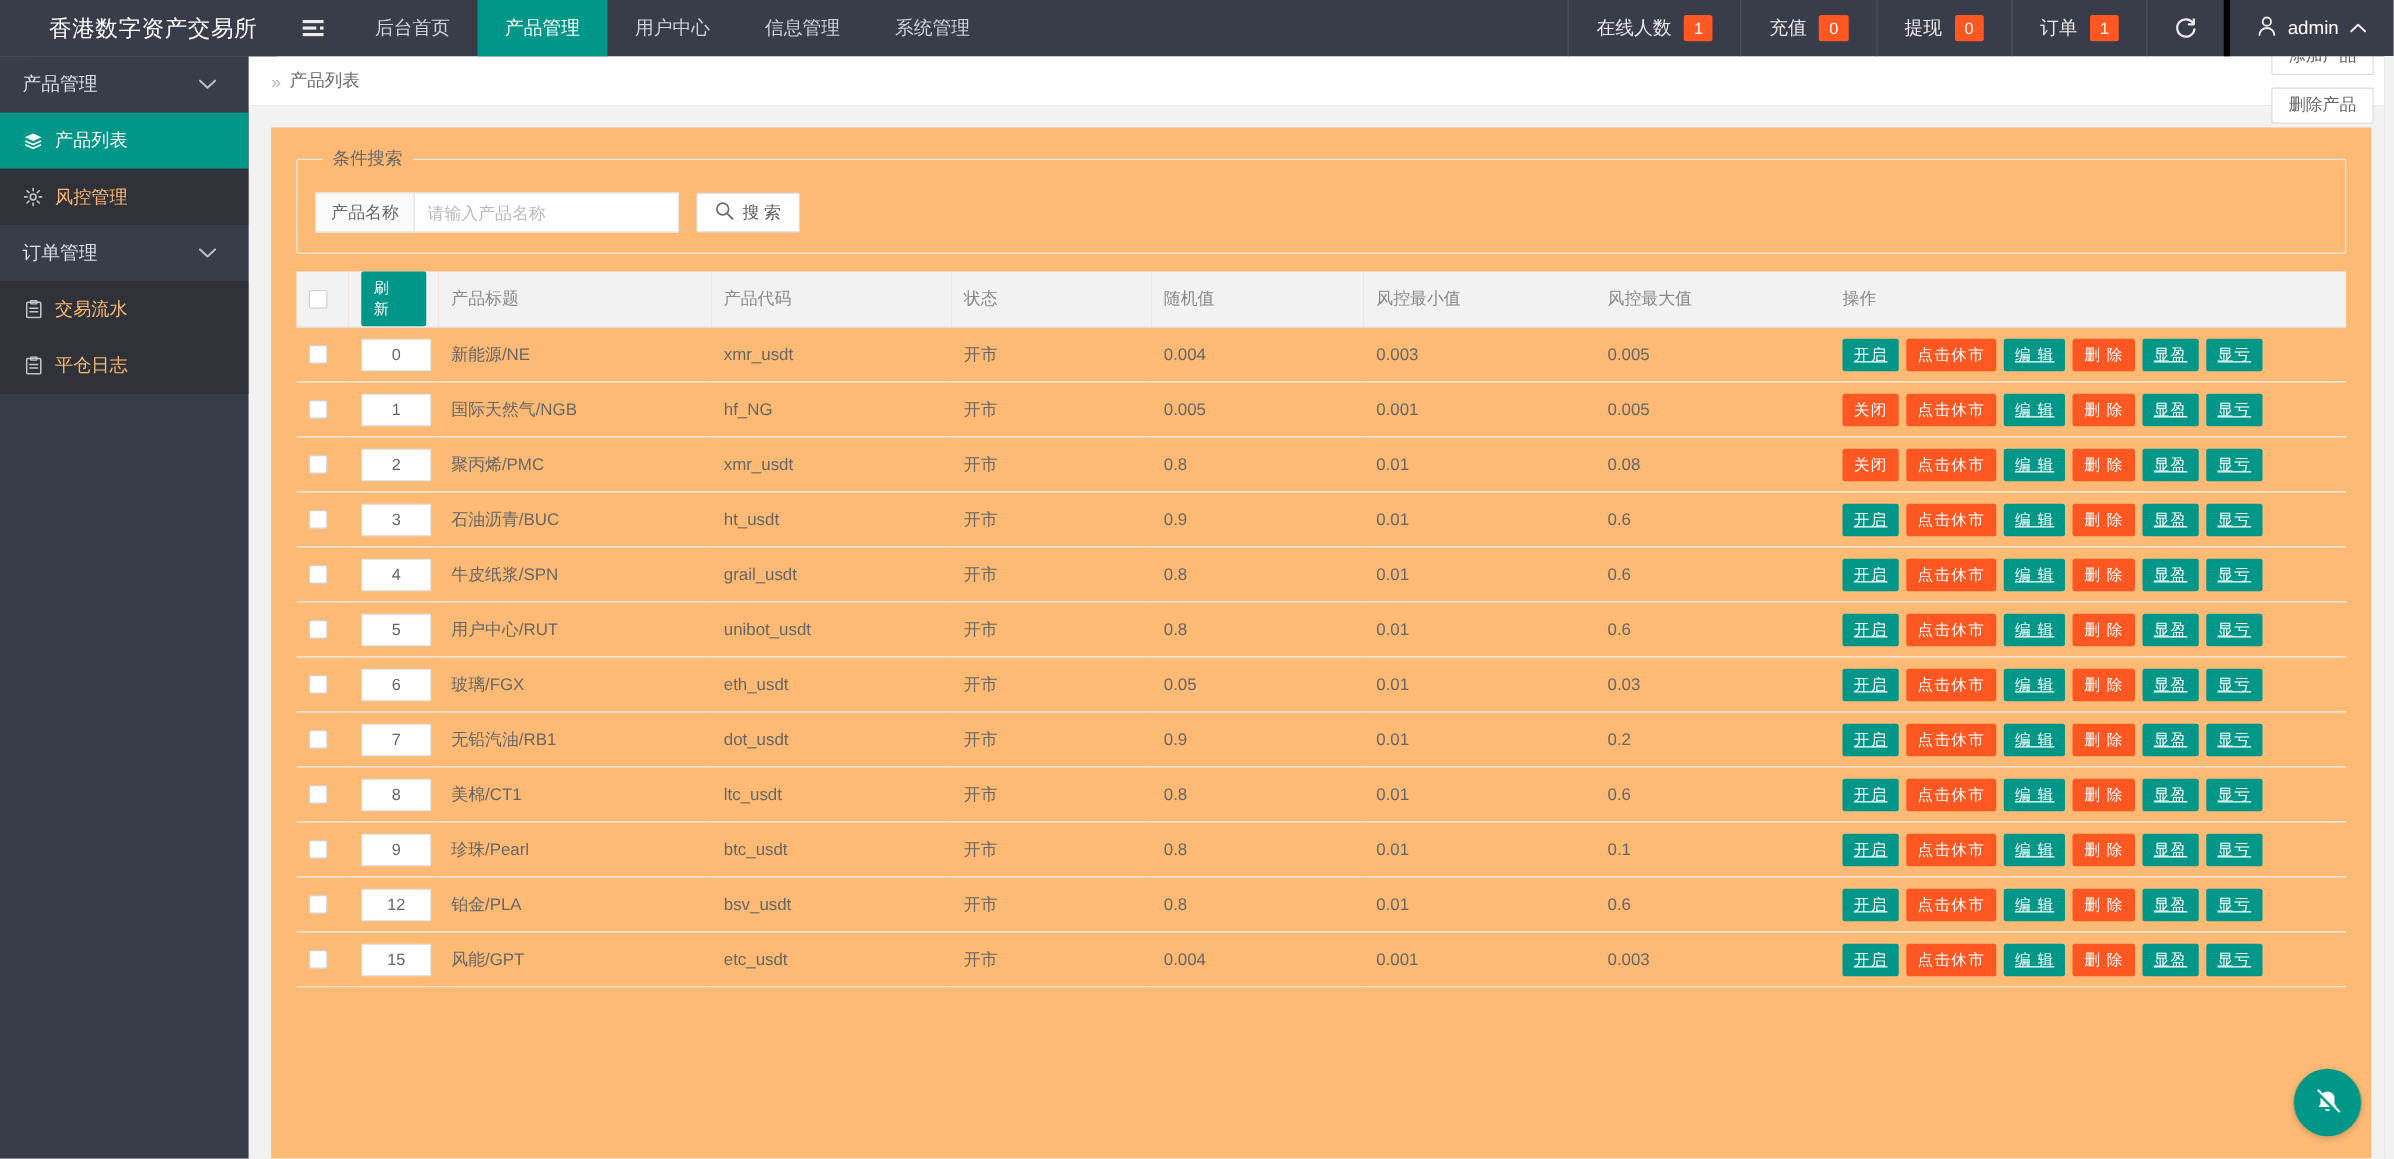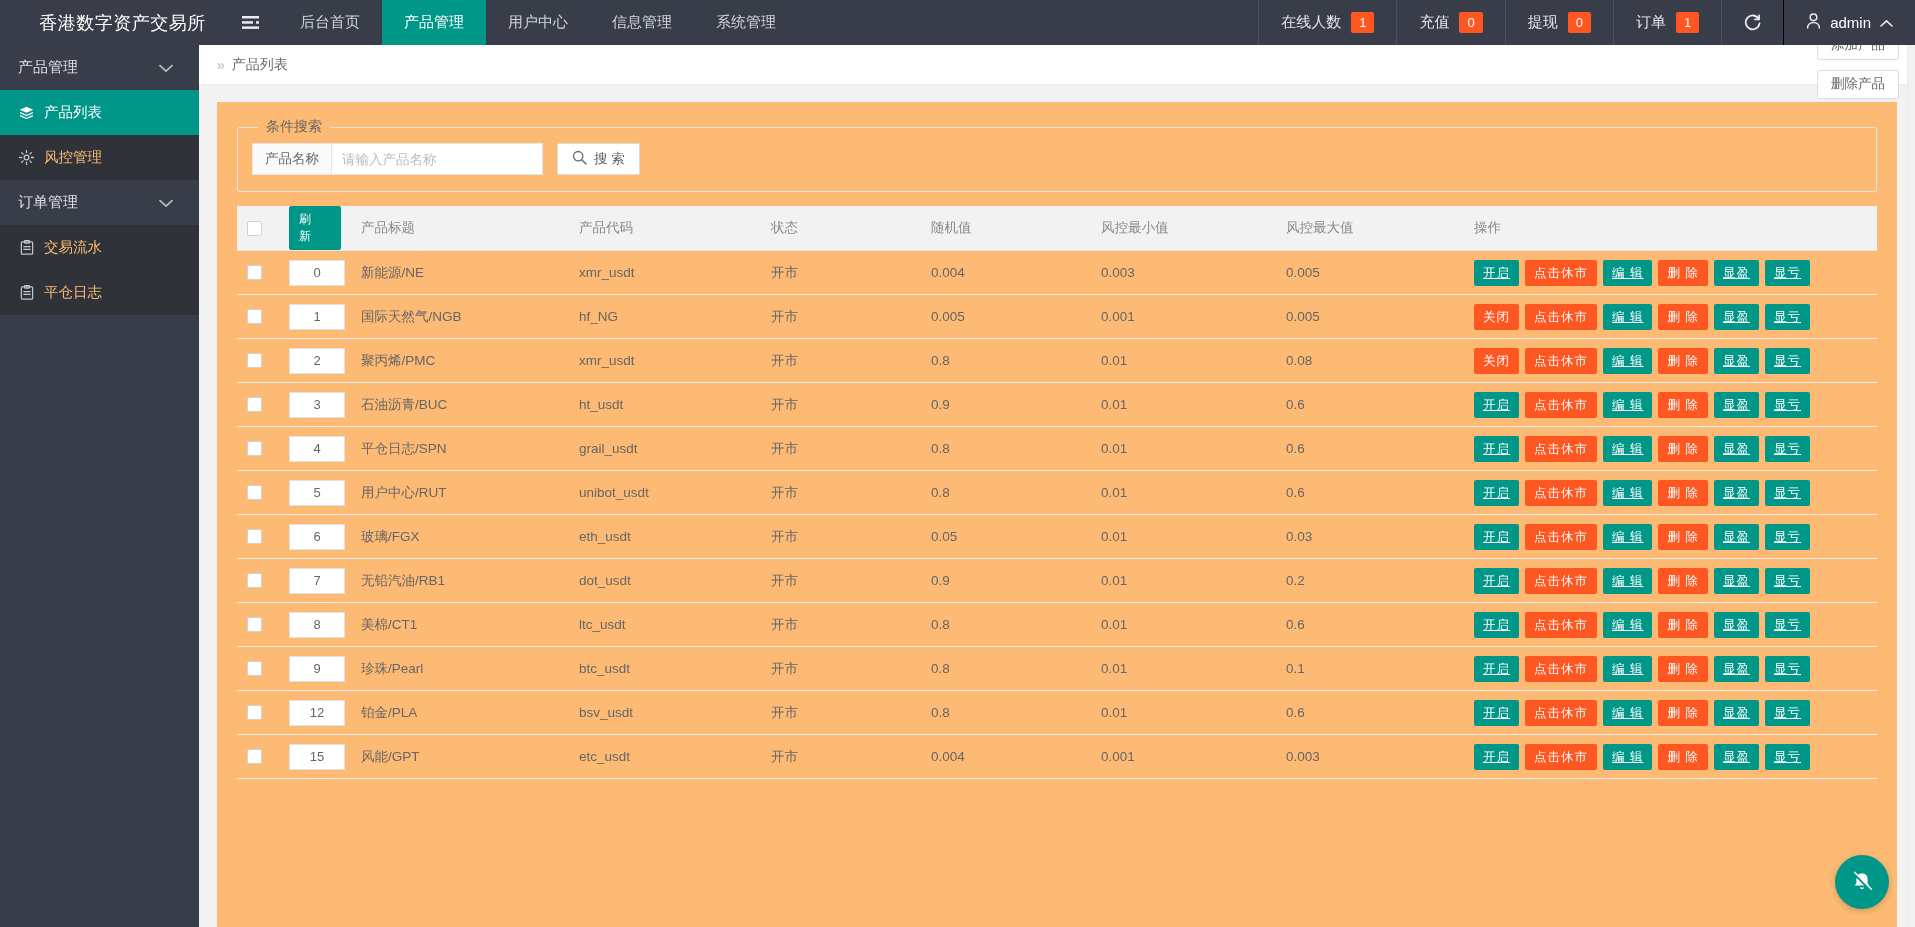--- a/index.html
+++ b/index.html
@@ -53,21 +53,21 @@
     min-width: 20px; text-align: center;
   }
   .icon-btn {
     width: 62px;
     display: flex; align-items: center; justify-content: center;
     border-left: 1px solid #4a4f5c; cursor: pointer;
   }
   .user-box {
     padding: 0 22px;
     display: flex; align-items: center; gap: 9px;
-    font-size: 15px; border-left: 1px solid #000000; cursor: pointer;
+    font-size: 15px; border-left: 5px solid #000000; cursor: pointer;
     white-space: nowrap;
   }
 
   
   .wrap { flex: 1 1 auto; display: flex; min-height: 0; }
 
   
   .sidebar {
     width: 199px; min-width: 199px;
     background: #393D49;
@@ -125,21 +125,21 @@
     box-shadow: 0 0 1px rgba(0,0,0,.06);
   }
 
   
   .fs {
     border: 1px solid #e6e6e6; border-radius: 2px;
     padding: 6px 14px 16px 14px;
     margin-bottom: 14px;
   }
   .fs > legend { padding: 0 8px; font-size: 14px; color: #666; margin-left: 6px; }
-  .searchrow { display: flex; align-items: center; gap: 14px; margin-top: 1px; }
+  .searchrow { display: flex; align-items: center; gap: 14px; margin-top: 12px; }
   .input-group { display: flex; height: 32px; }
   .ig-label {
     display: flex; align-items: center; padding: 0 12px;
     background: #fafafa; border: 1px solid #e6e6e6; border-right: none;
     font-size: 13.5px; color: #666; white-space: nowrap;
   }
   .ig-input {
     width: 212px; border: 1px solid #e6e6e6;
     padding: 0 10px; font-size: 13.5px; color: #333;
     font-family: inherit; outline: none;
@@ -496,21 +496,21 @@
                       <button class="opbtn op-green">编 辑</button>
                       <button class="opbtn op-orange">删 除</button>
                       <button class="opbtn op-green">显盈</button>
                       <button class="opbtn op-green">显亏</button>
                     </div>
                   </td>
                 </tr>
                 <tr>
                   <td><span class="cb"></span></td>
                   <td><input class="numbox" value="4" style=""></td>
-                  <td><span>平仓日志/SPN</span></td>
+                  <td><span>牛皮纸浆/SPN</span></td>
                   <td><span>grail_usdt</span></td>
                   <td><span>开市</span></td>
                   <td><span>0.8</span></td>
                   <td><span>0.01</span></td>
                   <td><span>0.6</span></td>
                   <td>
                     <div class="ops">
                       <button class="opbtn op-green">开启</button>
                       <button class="opbtn op-orange">点击休市</button>
                       <button class="opbtn op-green">编 辑</button>

